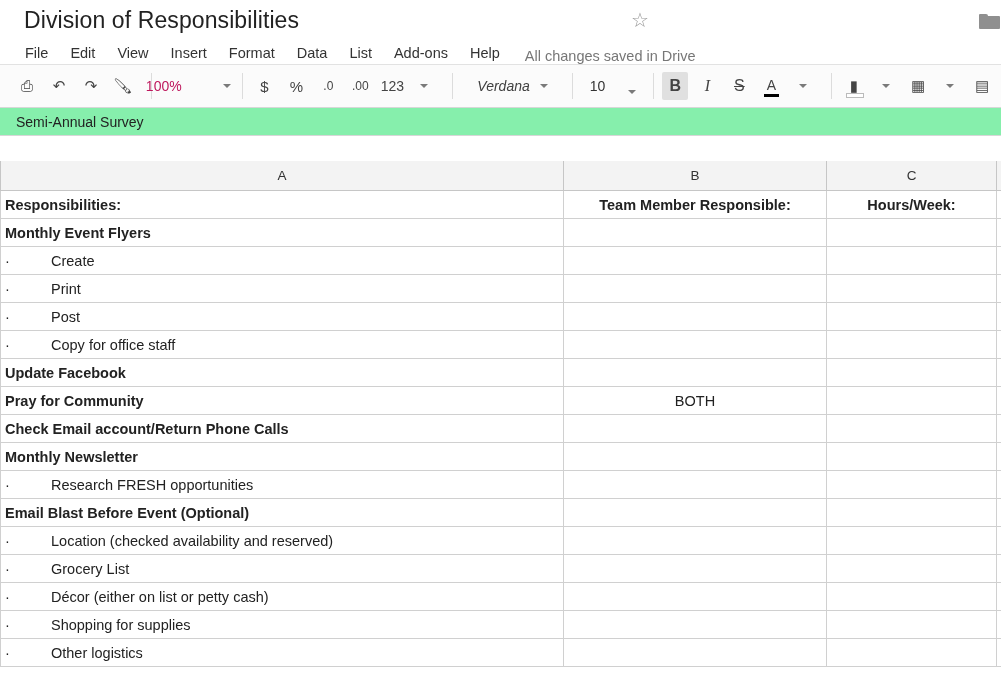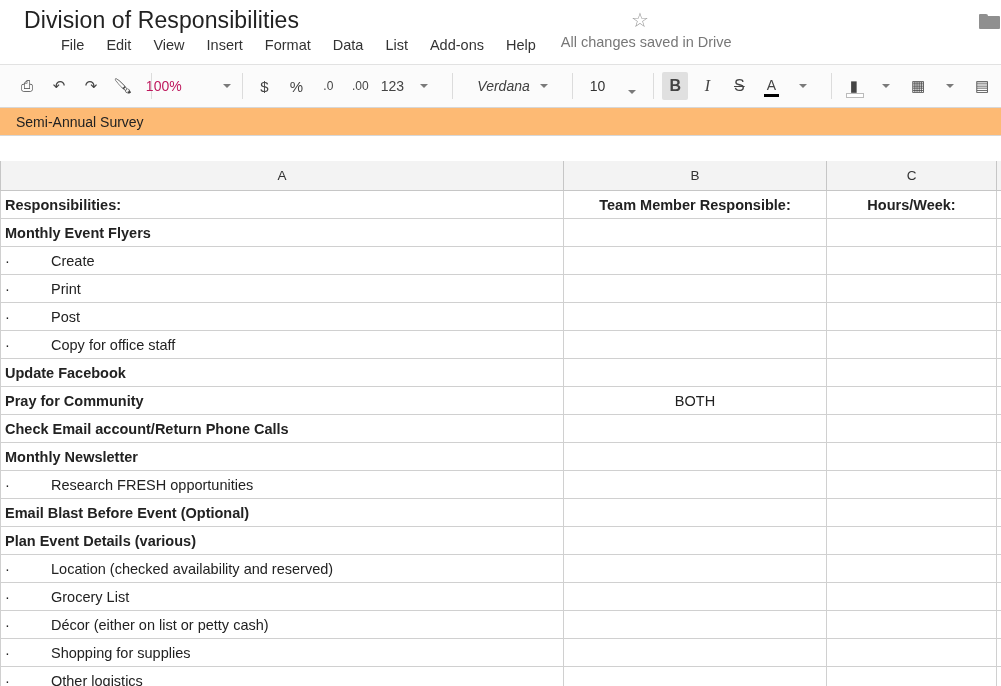--- a/index.html
+++ b/index.html
@@ -64,26 +64,25 @@
     position: absolute;
     left: 0; top: 4px;
     width: 21px; height: 13px;
     background: #8f8f8f;
     border-radius: 1px;
   }
 
   
   .menubar {
     display: flex;
-    align-items: flex-start;
+    align-items: flex-end;
     padding-left: 16px;
     height: 30px;
     font-size: 14.5px;
     color: #333;
-    margin-left: 36px;
   }
   .menu-item {
     padding: 3px 9px;
     margin-right: 4px;
     cursor: pointer;
     border-radius: 2px;
     white-space: nowrap;
   }
   .save-state {
     margin-left: 12px;
@@ -191,21 +190,21 @@
   .tb-number { font-size: 14px; }
   .tb-smallnum { font-size: 12px; }
   .tb-paint { font-size: 15px; transform: scaleX(-1); }
 
   
   .formulabar {
     display: flex;
     align-items: center;
     height: 28px;
     border-bottom: 1px solid #d7d7d7;
-    background: #fdba74;
+    background: #86efac;
     font-size: 14px;
     padding-left: 16px;
     box-sizing: border-box;
     color: #222;
   }
 
   
   .sheet {
     position: absolute;
     left: 0;
@@ -419,26 +418,20 @@
             <td class="centered"></td>
             <td></td>
           </tr>
           <tr>
             <td class="cola bold">Email Blast Before Event (Optional)</td>
             <td class="centered bold"></td>
             <td class="centered bold"></td>
             <td></td>
           </tr>
           <tr>
-            <td class="cola bold">Plan Event Details (various)</td>
-            <td class="centered bold"></td>
-            <td class="centered bold"></td>
-            <td></td>
-          </tr>
-          <tr>
             <td class="cola"><span class="bullet">·</span><span>Location (checked availability and reserved)</span></td>
             <td class="centered"></td>
             <td class="centered"></td>
             <td></td>
           </tr>
           <tr>
             <td class="cola"><span class="bullet">·</span><span>Grocery List</span></td>
             <td class="centered"></td>
             <td class="centered"></td>
             <td></td>

